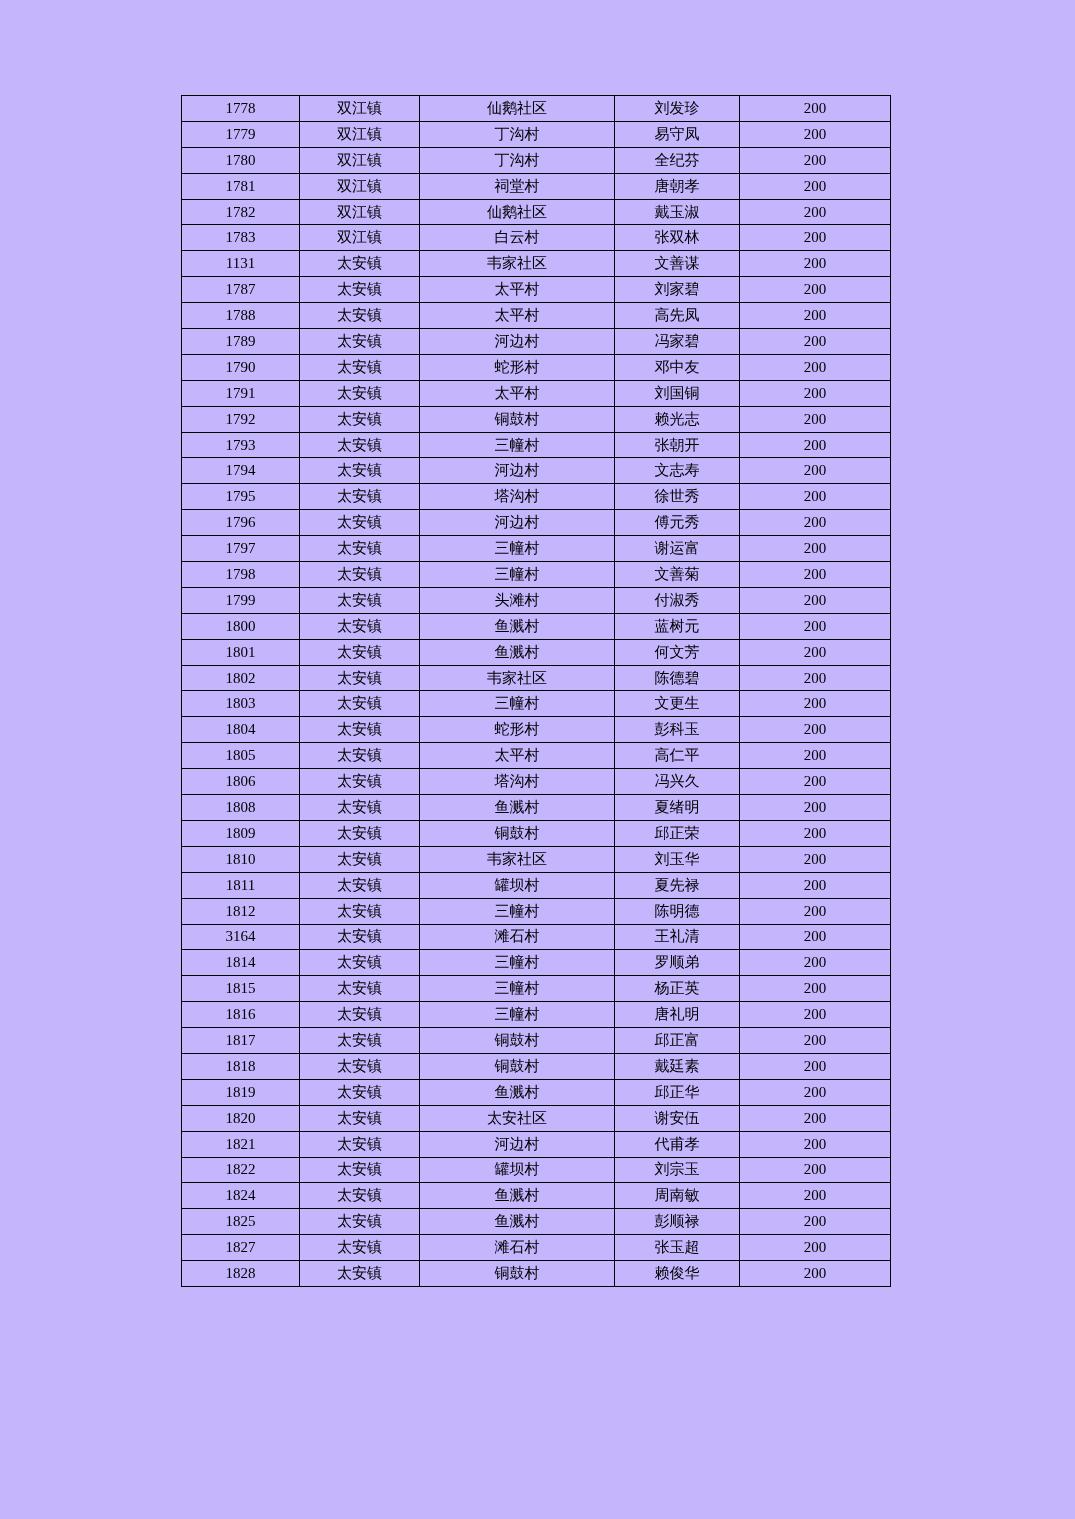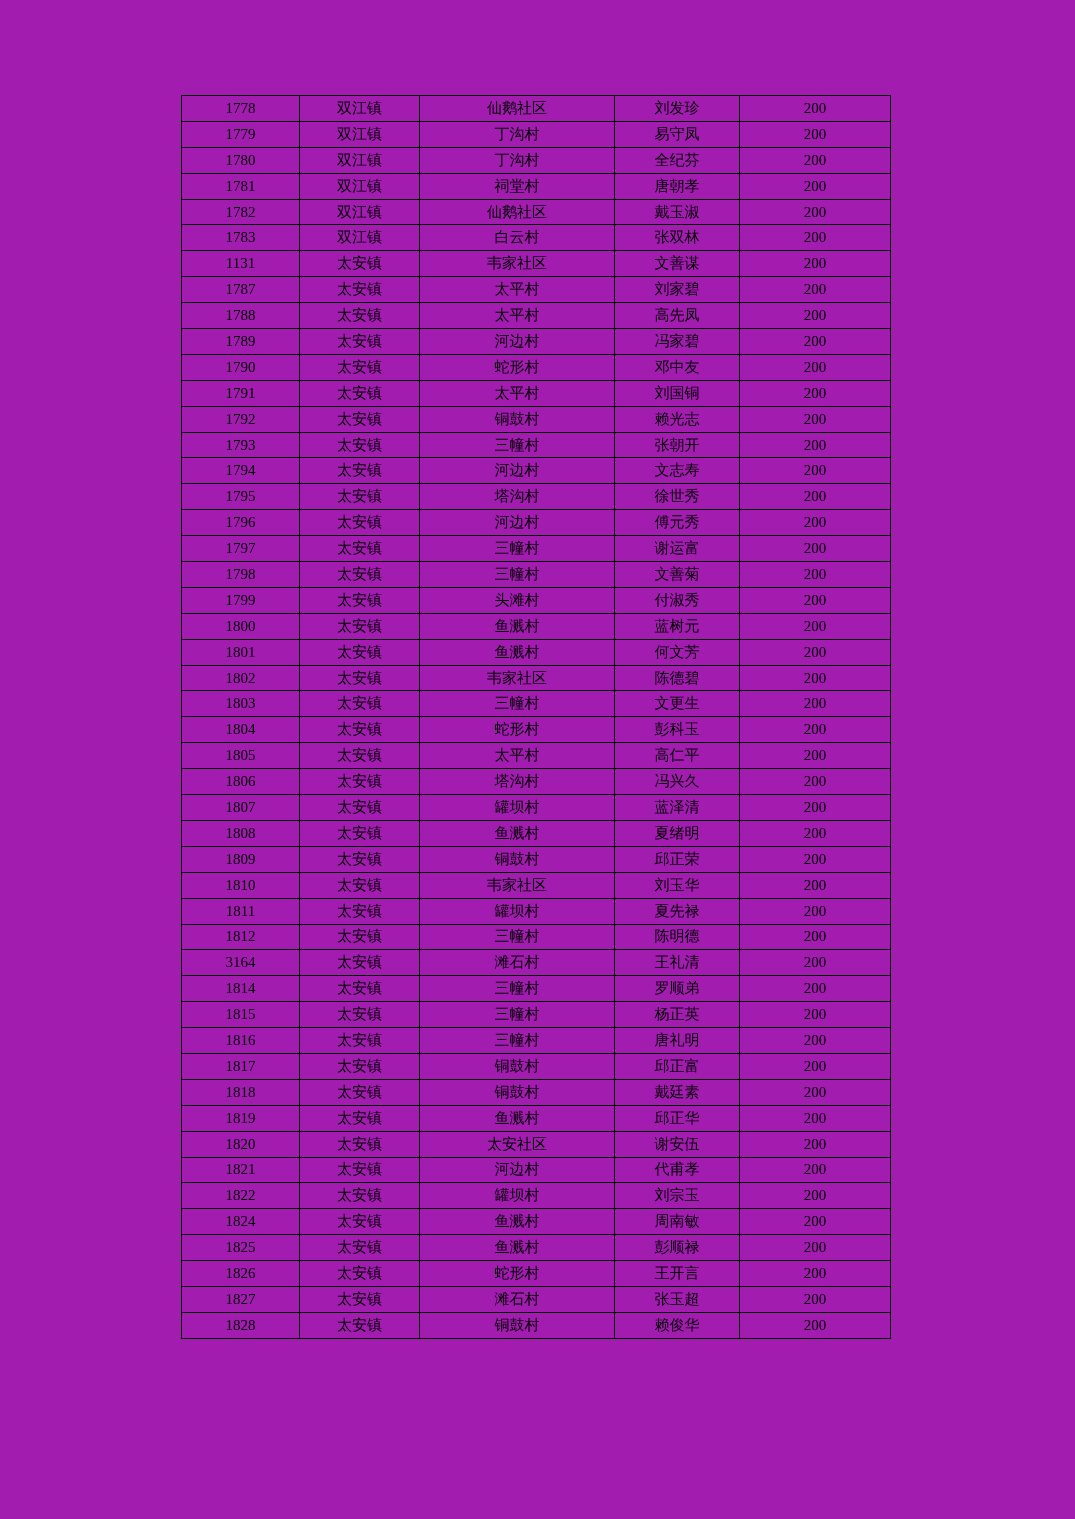--- a/index.html
+++ b/index.html
@@ -4,21 +4,21 @@
 <style>
   html, body {
     margin: 0;
     padding: 0;
     background: #ffffff;
   }
   .page {
     position: relative;
     width: 1075px;
     height: 1519px;
-    background: #a21caf;
+    background: #c4b5fd;
     font-family: "Liberation Serif", "DejaVu Serif", serif;
     color: #000000;
     overflow: hidden;
   }
   table.data-table {
     position: absolute;
     left: 181px;
     top: 95px;
     border-collapse: collapse;
     table-layout: fixed;
@@ -237,27 +237,20 @@
           <td>200</td>
         </tr>
         <tr>
           <td>1806</td>
           <td>太安镇</td>
           <td>塔沟村</td>
           <td>冯兴久</td>
           <td>200</td>
         </tr>
         <tr>
-          <td>1807</td>
-          <td>太安镇</td>
-          <td>罐坝村</td>
-          <td>蓝泽清</td>
-          <td>200</td>
-        </tr>
-        <tr>
           <td>1808</td>
           <td>太安镇</td>
           <td>鱼溅村</td>
           <td>夏绪明</td>
           <td>200</td>
         </tr>
         <tr>
           <td>1809</td>
           <td>太安镇</td>
           <td>铜鼓村</td>
@@ -360,27 +353,20 @@
           <td>太安镇</td>
           <td>鱼溅村</td>
           <td>周南敏</td>
           <td>200</td>
         </tr>
         <tr>
           <td>1825</td>
           <td>太安镇</td>
           <td>鱼溅村</td>
           <td>彭顺禄</td>
-          <td>200</td>
-        </tr>
-        <tr>
-          <td>1826</td>
-          <td>太安镇</td>
-          <td>蛇形村</td>
-          <td>王开言</td>
           <td>200</td>
         </tr>
         <tr>
           <td>1827</td>
           <td>太安镇</td>
           <td>滩石村</td>
           <td>张玉超</td>
           <td>200</td>
         </tr>
         <tr>

